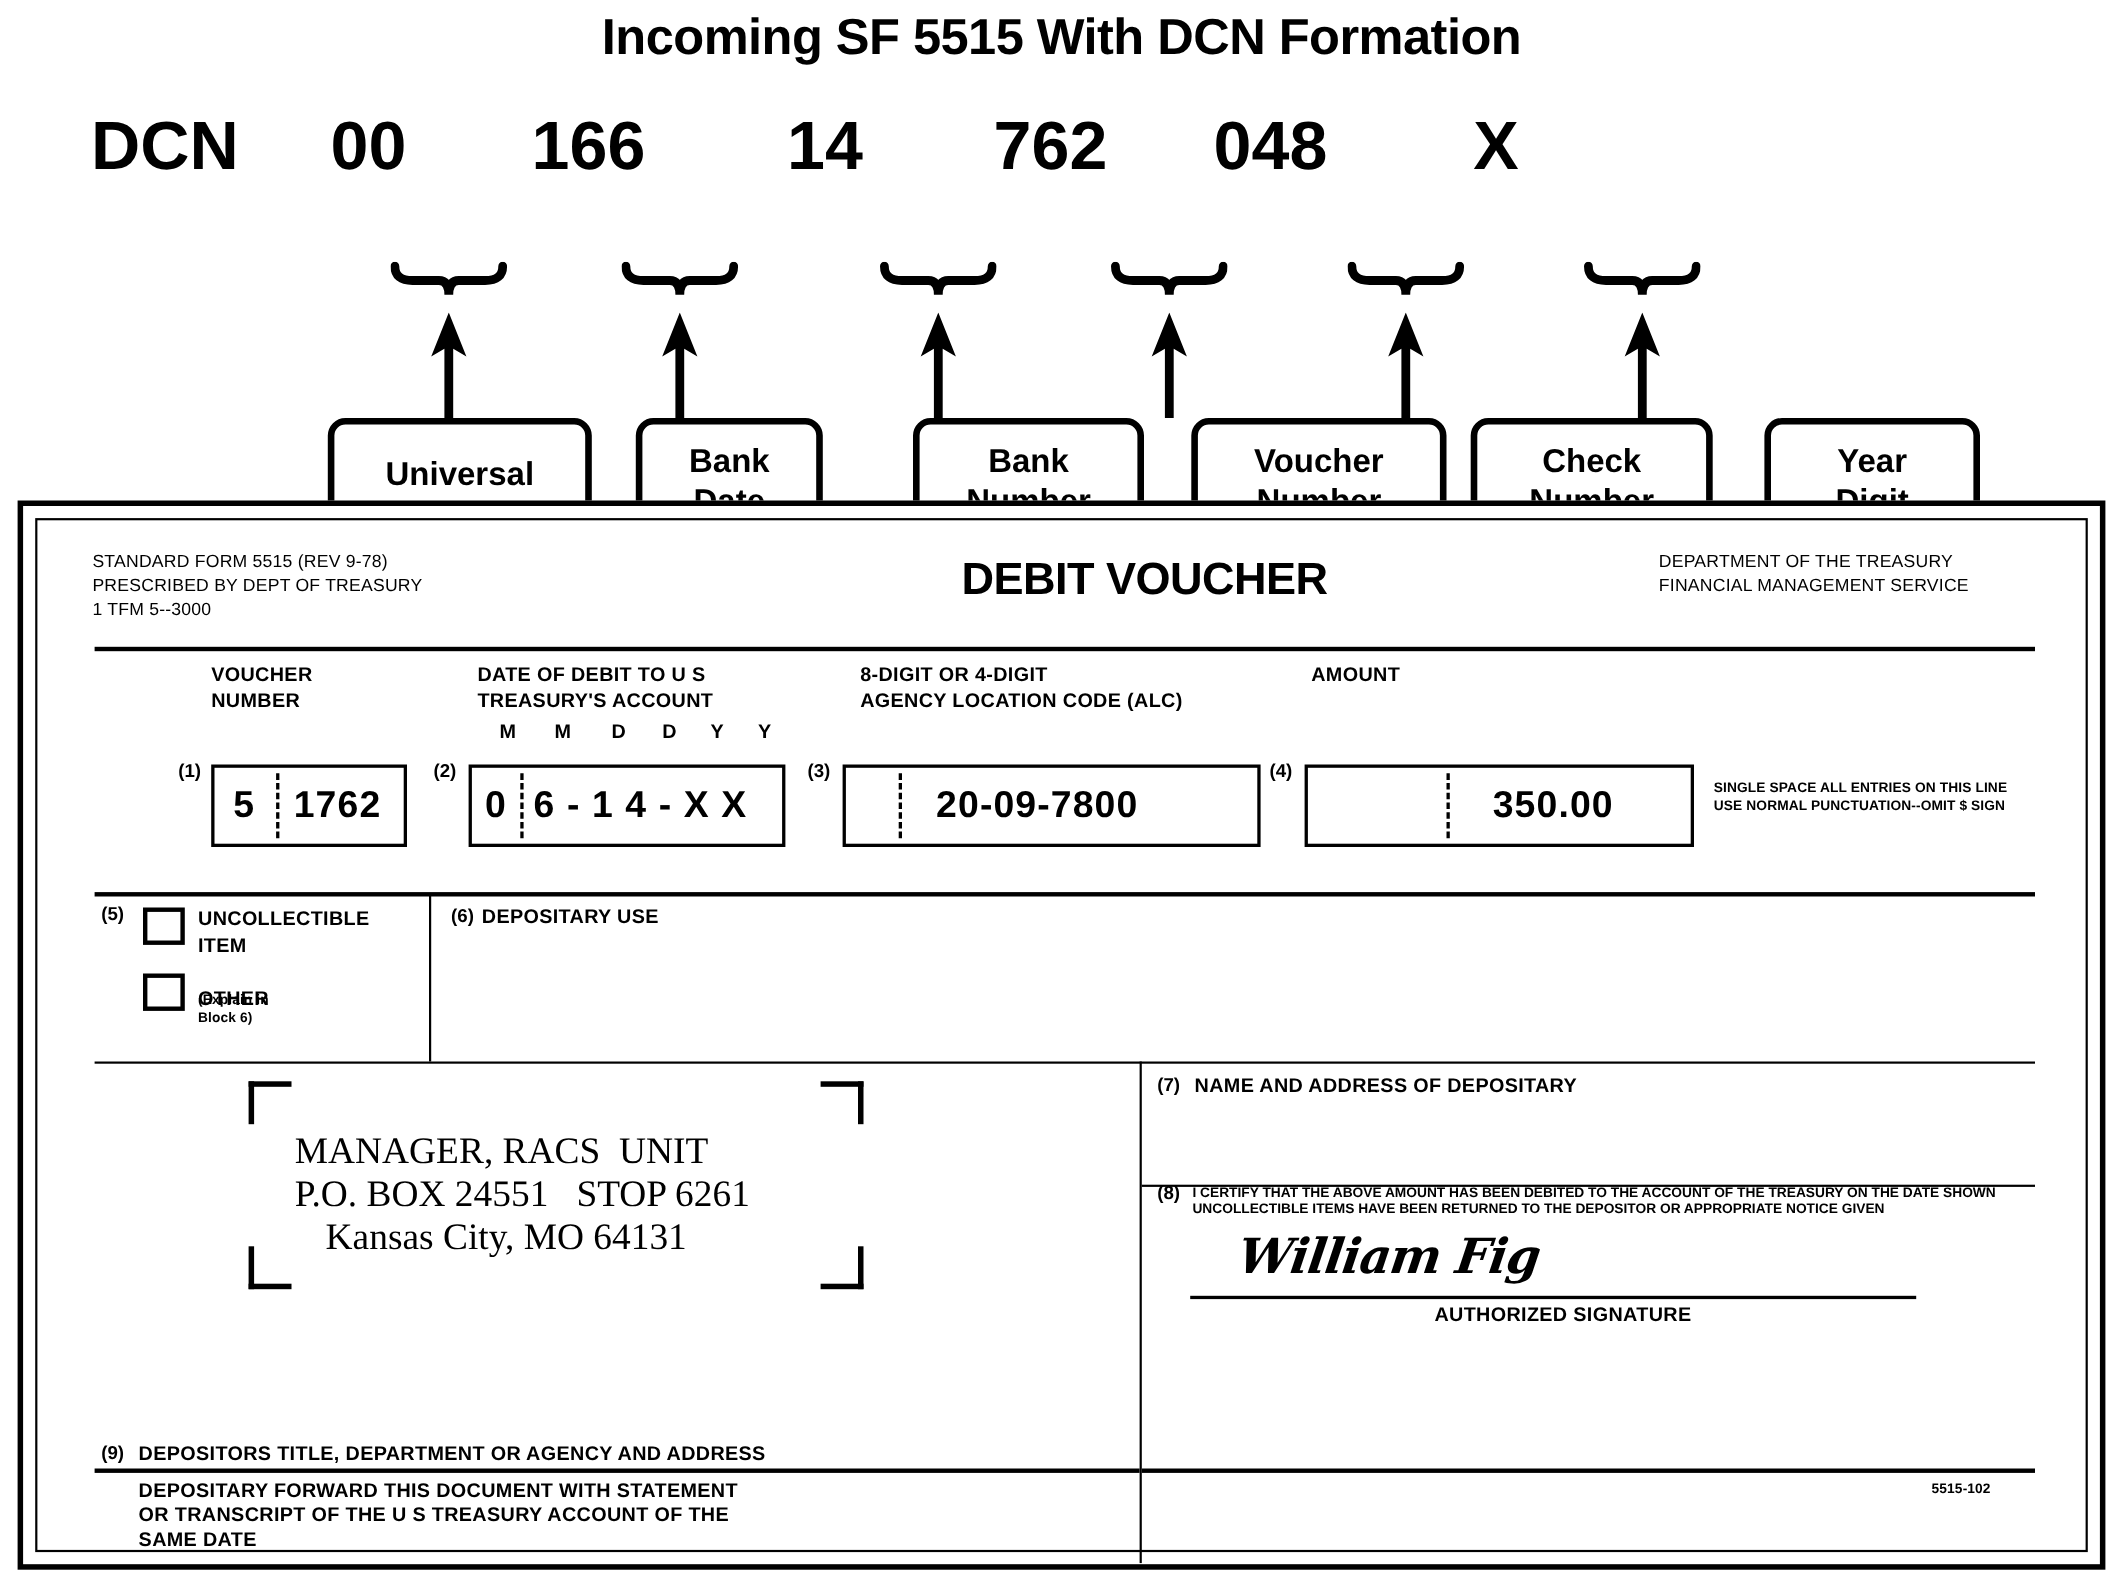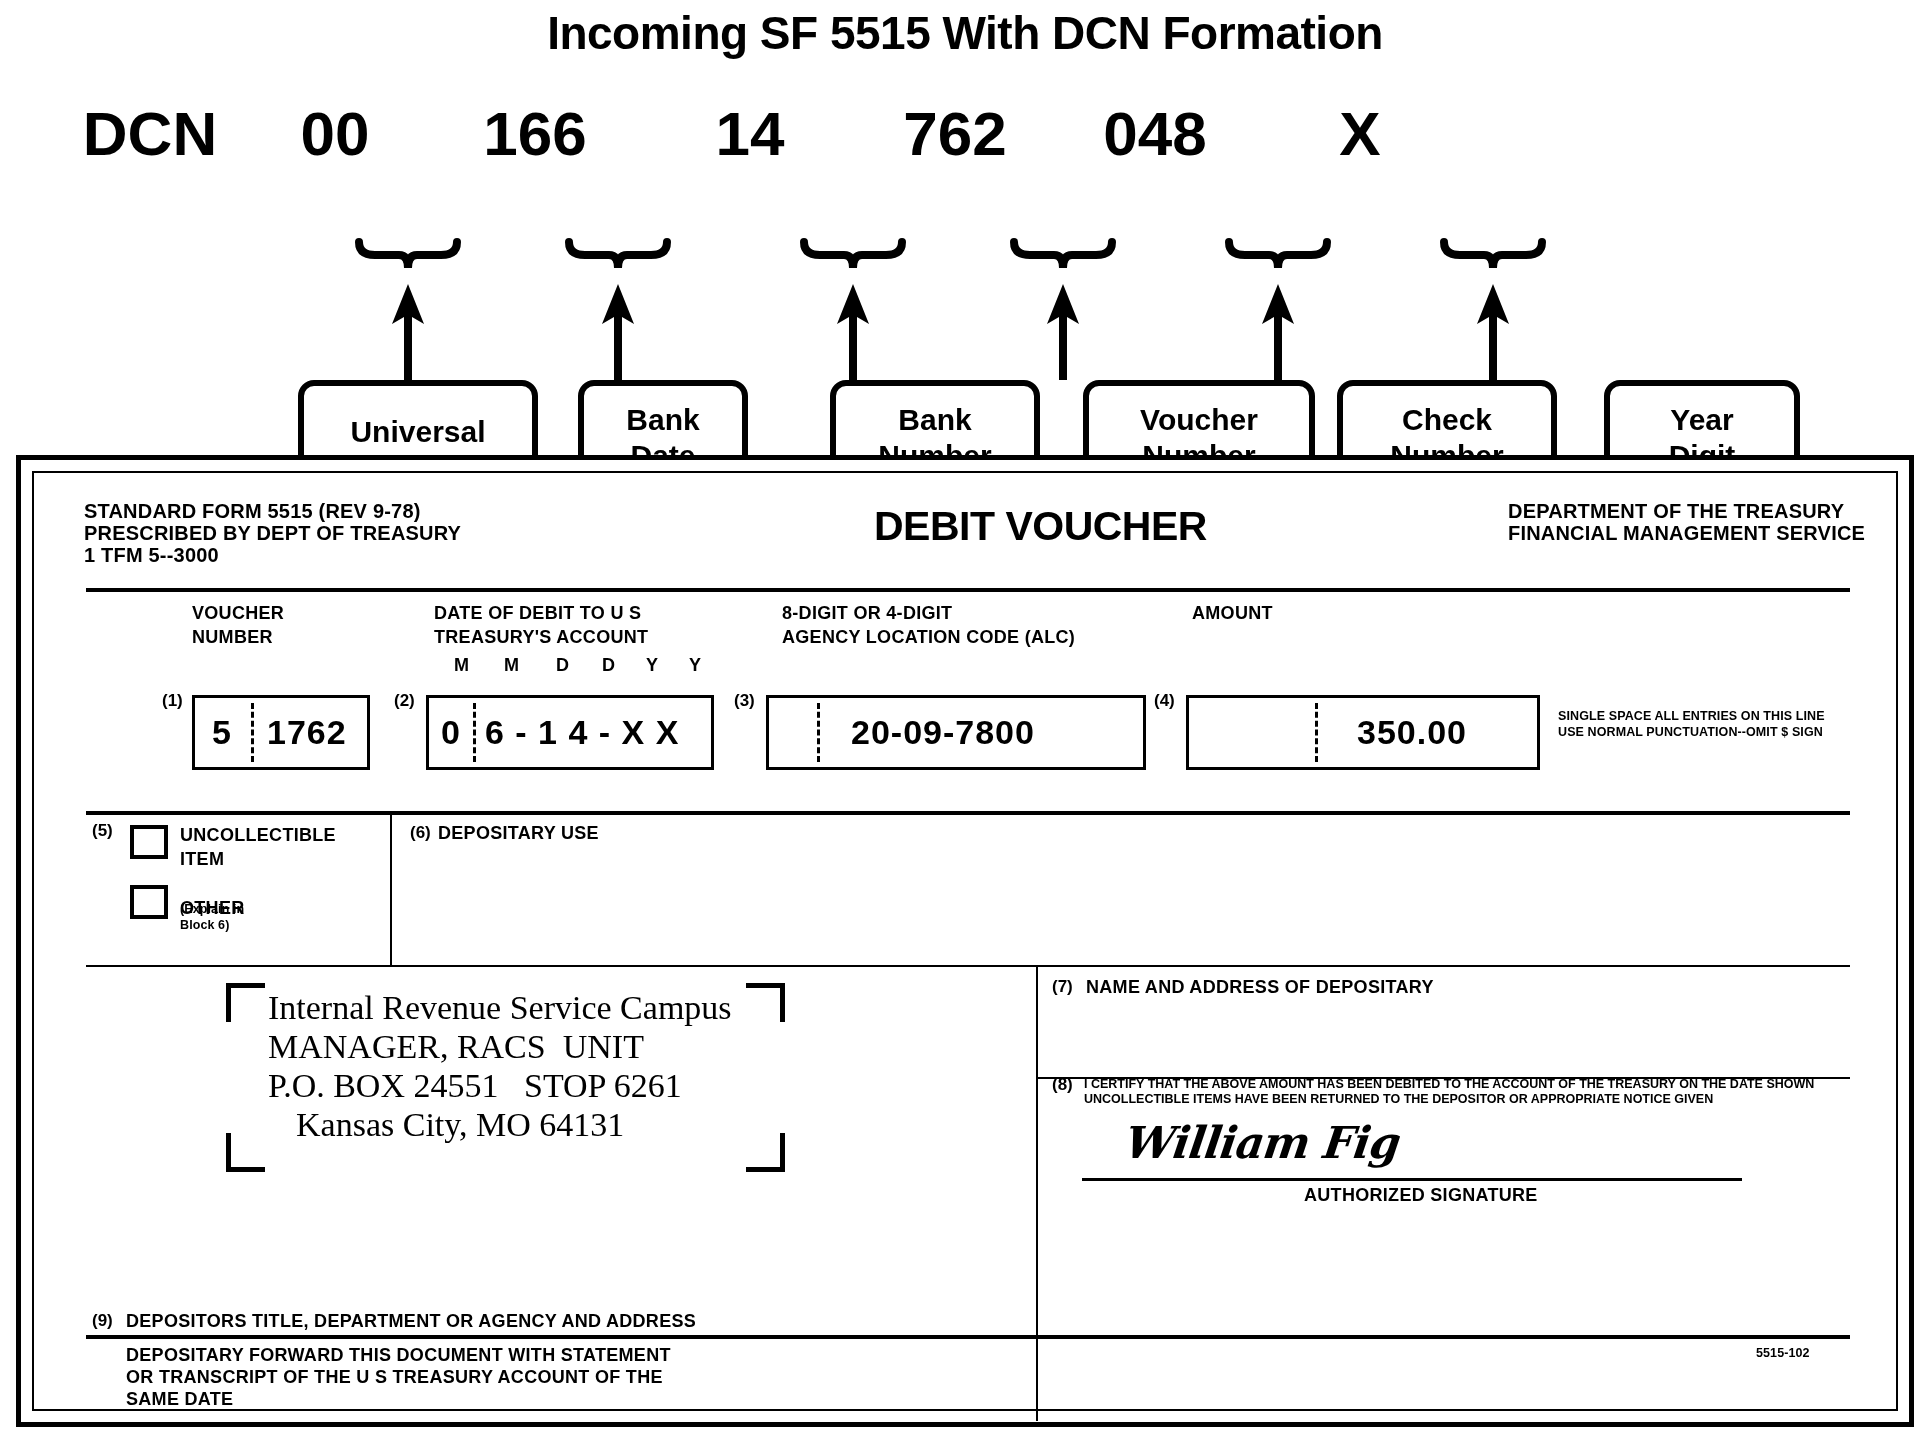--- a/index.html
+++ b/index.html
@@ -93,22 +93,22 @@
     right: 11px;
     bottom: 11px;
     border: 2px solid #000;
     box-sizing: border-box;
     background: #fff;
   }
 
   .abs { position: absolute; }
 
   .tiny-bold {
-    font-size: 20px;
-    font-weight: bold;
+    font-size: 16px;
+    font-weight: normal;
     line-height: 20px;
     letter-spacing: 0.2px;
   }
   .small-bold {
     font-size: 18px;
     font-weight: bold;
     line-height: 24px;
     letter-spacing: 0.3px;
   }
   .micro-bold {
@@ -377,21 +377,20 @@
     <div class="abs fld-num" style="left:376px; top:350px;">(6)</div>
     <div class="abs small-bold" style="left:404px; top:348px;text-align:right;">DEPOSITARY USE</div>
 
     <div class="rule-thin" style="left:52px; top:492px; width:1764px;"></div>
 
     <div class="corner tl" style="left:192px; top:510px;"></div>
     <div class="corner tr" style="left:712px; top:510px;"></div>
     <div class="corner bl" style="left:192px; top:660px;"></div>
     <div class="corner br" style="left:712px; top:660px;"></div>
 
-    <div class="abs addr-line" style="left:234px; top:512px;">Internal Revenue Service Campus</div>
     <div class="abs addr-line" style="left:234px; top:551px;">MANAGER, RACS  UNIT</div>
     <div class="abs addr-line" style="left:234px; top:590px;">P.O. BOX 24551   STOP 6261</div>
     <div class="abs addr-line" style="left:234px; top:629px;margin-left:28px;">Kansas City, MO 64131</div>
 
     <div class="rule-v" style="left:1002px; top:492px; height:456px;"></div>
 
     <div class="abs fld-num" style="left:1018px; top:504px;">(7)</div>
     <div class="abs small-bold" style="left:1052px; top:502px;">NAME AND ADDRESS OF DEPOSITARY</div>
 
     <div class="rule-thin" style="left:1004px; top:604px; width:812px;"></div>

